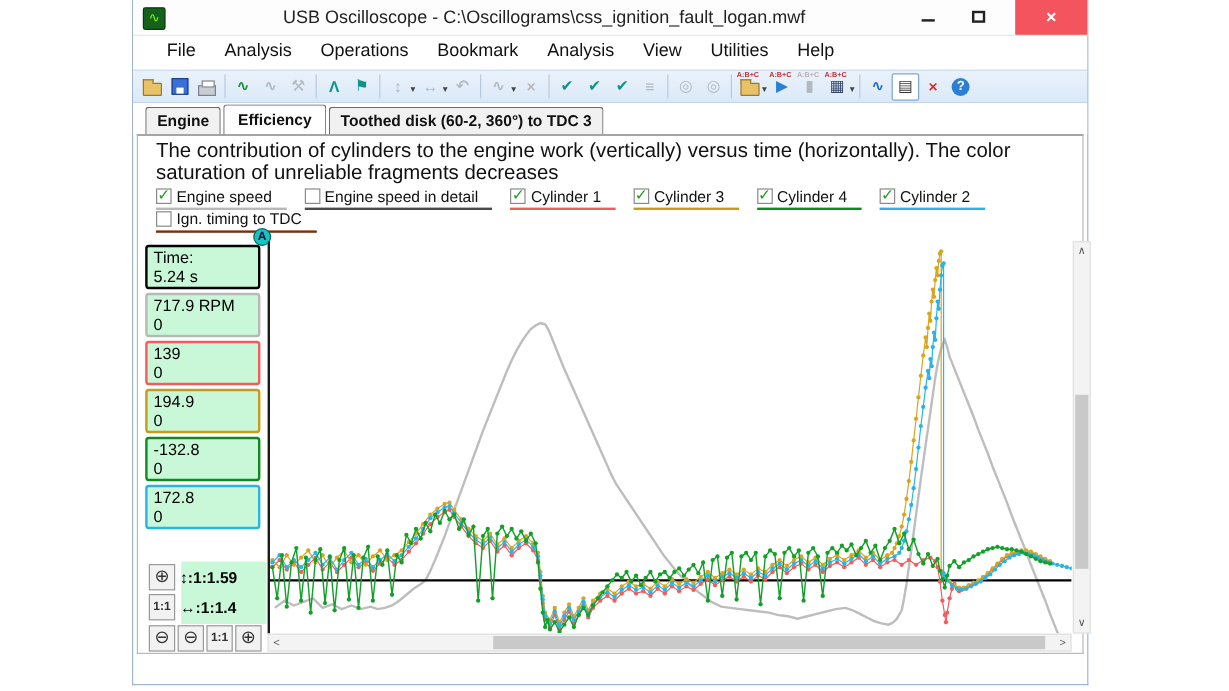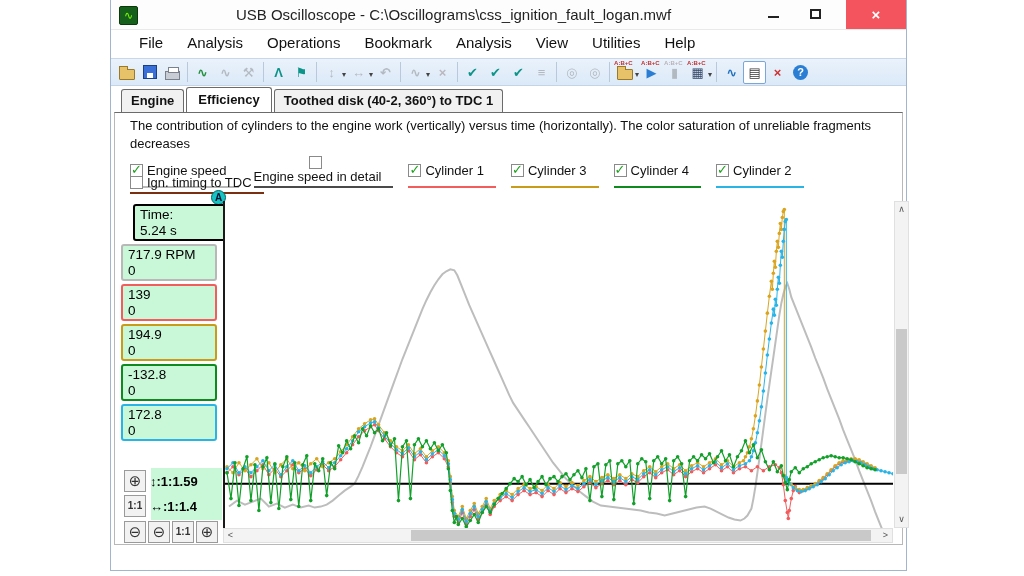--- a/index.html
+++ b/index.html
@@ -33,21 +33,21 @@
   .sh-disk{position:relative;width:14px;height:14px;background:#3a6fd8;border:1px solid #1a3f88;}
   .sh-disk:after{content:"";position:absolute;left:3px;bottom:0;width:6px;height:5px;background:#fff;}
   .sh-printer{position:relative;width:15px;height:9px;background:#c8ccd4;border:1px solid #7a808c;margin-top:6px;}
   .sh-printer:before{content:"";position:absolute;left:2px;top:-5px;width:9px;height:4px;background:#fff;border:1px solid #7a808c;}
   
   #tabbar{position:absolute;left:0;top:86px;width:100%;height:26px;background:#fff;display:flex;align-items:flex-end;padding-left:10px;}
   .tab{border:1px solid #6b6b6b;border-bottom:none;border-radius:3px 3px 0 0;background:#f1f1f1;font-size:13px;font-weight:bold;color:#111;padding:3px 9px 4px 9px;margin-right:2px;white-space:nowrap;}
   .tab.active{background:#fff;padding:4px 11px 6px 11px;position:relative;top:1px;}
   
   #content{position:absolute;left:3px;right:3px;top:112px;height:433px;background:#fff;border:1px solid #b8b8b8;border-top:1px solid #6b6b6b;}
-  #desc{position:absolute;left:15px;top:4px;width:775px;font-size:13px;color:#111;line-height:18px;}
+  #desc{position:absolute;left:15px;top:4px;width:775px;font-size:17px;color:#111;line-height:18px;}
   .legrow{position:absolute;left:15px;display:flex;gap:15px;}
   #legrow1{top:43px;}
   #legrow2{top:62px;align-items:center;}
   .leg{display:flex;align-items:center;padding:0 12px 2px 0;border-bottom:2px solid transparent;}
   .cb{width:13px;height:13px;background:#fff;border:1px solid #8a8a8a;font-size:13px;font-weight:bold;color:#1ca01c;line-height:10px;text-align:center;margin-right:4px;}
   .lt{font-size:13px;color:#111;white-space:nowrap;}
   #markerA{position:absolute;left:96px;top:77px;width:15px;height:15px;border-radius:50%;background:#17c2c2;border:1px solid #066;color:#013;font-size:10px;font-weight:bold;line-height:14px;text-align:center;}
   
   #readouts{position:absolute;left:6px;top:91px;width:99px;}
   .rbox{width:96px;height:37px;margin-bottom:3px;background:#c9f8d9;border:2px solid #000;border-radius:3px;padding:1px 5px;}
@@ -198,31 +198,31 @@
           <span style="color: rgb(208, 48, 48); font-weight: bold;">×</span>
         </div>
         <div class="ticon">
           <span class="badge-help">?</span>
         </div>
       </div>
 
     <div id="tabbar">
         <div class="tab">Engine</div>
         <div class="tab active">Efficiency</div>
-        <div class="tab">Toothed disk (40-2, 360°) to TDC 1</div>
+        <div class="tab">Toothed disk (60-2, 360°) to TDC 3</div>
       </div>
 
     <div id="content">
       <div id="desc">The contribution of cylinders to the engine work (vertically) versus time (horizontally). The color saturation of unreliable fragments decreases</div>
       <div class="legrow" id="legrow1">
           <div class="leg" style="border-bottom-color: rgb(184, 184, 184);">
             <div class="cb">✓</div>
             <div class="lt">Engine speed</div>
           </div>
-          <div class="leg" style="border-bottom-color: rgb(74, 74, 74); flex-direction: column;">
+          <div class="leg" style="border-bottom-color: rgb(74, 74, 74);">
             <div class="cb"></div>
             <div class="lt">Engine speed in detail</div>
           </div>
           <div class="leg" style="border-bottom-color: rgb(242, 92, 92);">
             <div class="cb">✓</div>
             <div class="lt">Cylinder 1</div>
           </div>
           <div class="leg" style="border-bottom-color: rgb(200, 155, 24);">
             <div class="cb">✓</div>
             <div class="lt">Cylinder 3</div>
@@ -238,21 +238,21 @@
         </div>
       <div class="legrow" id="legrow2">
           <div class="leg" style="border-bottom-color: rgb(122, 48, 16);">
             <div class="cb"></div>
             <div class="lt">Ign. timing to TDC</div>
           </div>
         </div>
       <div id="markerA">A</div>
 
       <div id="readouts">
-          <div class="rbox" style="border-color: rgb(0, 0, 0); margin-left: 12px;">
+          <div class="rbox" style="border-color: rgb(0, 0, 0);">
             <div>Time:</div>
             <div>5.24 s</div>
           </div>
           <div class="rbox" style="border-color: rgb(184, 184, 184);">
             <div>717.9 RPM</div>
             <div>0</div>
           </div>
           <div class="rbox" style="border-color: rgb(242, 92, 92);">
             <div>139</div>
             <div>0</div>

